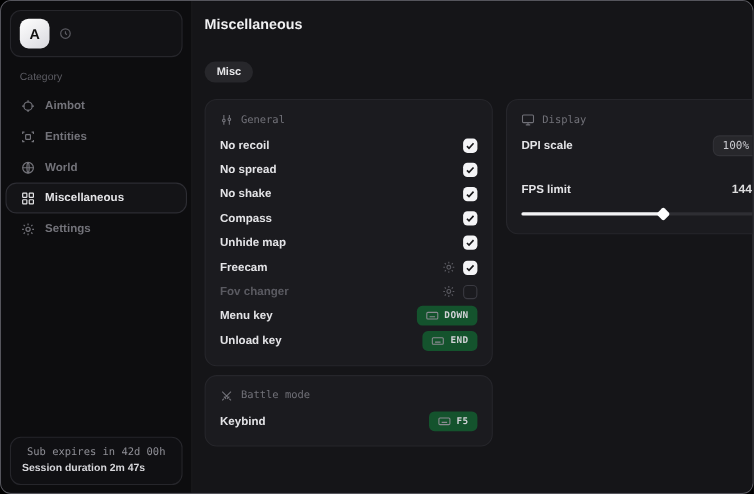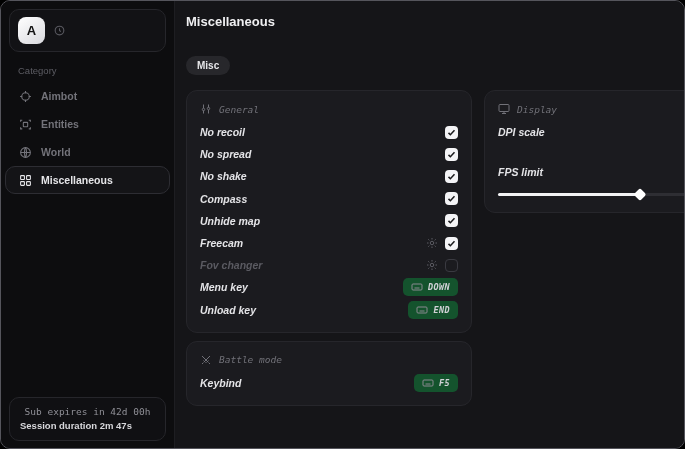--- a/index.html
+++ b/index.html
@@ -21,21 +21,21 @@
   .nav-item svg{flex:0 0 auto;}
   .sub-card{position:absolute;left:8px;right:8px;bottom:7px;border:1px solid #26262b;border-radius:10px;background:#101013;padding:7px 10px;line-height:1.5;}
   .sub-line1{font-family:"DejaVu Sans Mono","Liberation Mono",monospace;color:#8f8f96;font-size:9.5px;white-space:nowrap;text-align:center;}
   .sub-line2{color:#d8d8dc;font-size:9.5px;font-weight:bold;white-space:nowrap;}
   
   .main{flex:1;background:#151518;padding:13px 16px 0 11px;}
   .page-title{color:#f0f0f2;font-size:13px;font-weight:bold;}
   .tabs{margin-top:26px;}
   .tab-pill{display:inline-block;background:#27272b;color:#e6e6e9;font-size:10px;font-weight:600;border-radius:11px;padding:4px 11px;cursor:pointer;}
   .columns{display:flex;gap:12px;margin-top:15px;align-items:flex-start;}
-  .col{width:286px;display:flex;flex-direction:column;gap:8px;font-style:italic;}
+  .col{width:262px;display:flex;flex-direction:column;gap:8px;}
   .card{background:#1b1b1f;border:1px solid #26262b;border-radius:11px;padding:9px 13px 11px 13px;}
   .sec-head{display:flex;align-items:center;gap:7px;color:#717178;font-family:"DejaVu Sans Mono","Liberation Mono",monospace;font-size:9.5px;margin:3px 0 6px 0;}
   .row{height:22.2px;display:flex;align-items:center;}
   .row .lbl{flex:1;color:#e4e4e7;font-size:10.5px;font-weight:bold;}
   .row.dim .lbl{color:#5a5a61;}
   .controls{display:flex;align-items:center;gap:7px;}
   .cb{width:13px;height:13px;border-radius:4px;cursor:pointer;display:flex;align-items:center;justify-content:center;}
   .cb.on{background:#f4f4f6;}
   .cb.off{border:1.5px solid #3a3a41;background:transparent;}
   .cb svg{display:block;}
@@ -105,20 +105,29 @@
         <span class="ico">
             <svg width="13" height="13" viewBox="0 0 24 24" fill="none" stroke="currentColor" stroke-width="2">
               <rect x="3" y="3" width="7" height="7" rx="1"></rect>
               <rect x="14" y="3" width="7" height="7" rx="1"></rect>
               <rect x="3" y="14" width="7" height="7" rx="1"></rect>
               <rect x="14" y="14" width="7" height="7" rx="1"></rect>
             </svg>
           </span>
         <span>Miscellaneous</span>
       </div>
+      <div class="nav-item">
+        <span class="ico">
+            <svg width="13" height="13" viewBox="0 0 24 24" fill="none" stroke="currentColor" stroke-width="2">
+              <circle cx="12" cy="12" r="3.5"></circle>
+              <path d="M12 2v3M12 19v3M2 12h3M19 12h3M4.6 4.6l2.1 2.1M17.3 17.3l2.1 2.1M19.4 4.6l-2.1 2.1M6.7 17.3l-2.1 2.1"></path>
+            </svg>
+          </span>
+        <span>Settings</span>
+      </div>
     </div>
 
     <div class="sub-card">
       <div class="sub-line1">Sub expires in 42d 00h</div>
       <div class="sub-line2">Session duration 2m 47s</div>
     </div>
   </div>
 
   <div class="main">
     <div class="page-title">Miscellaneous</div>

